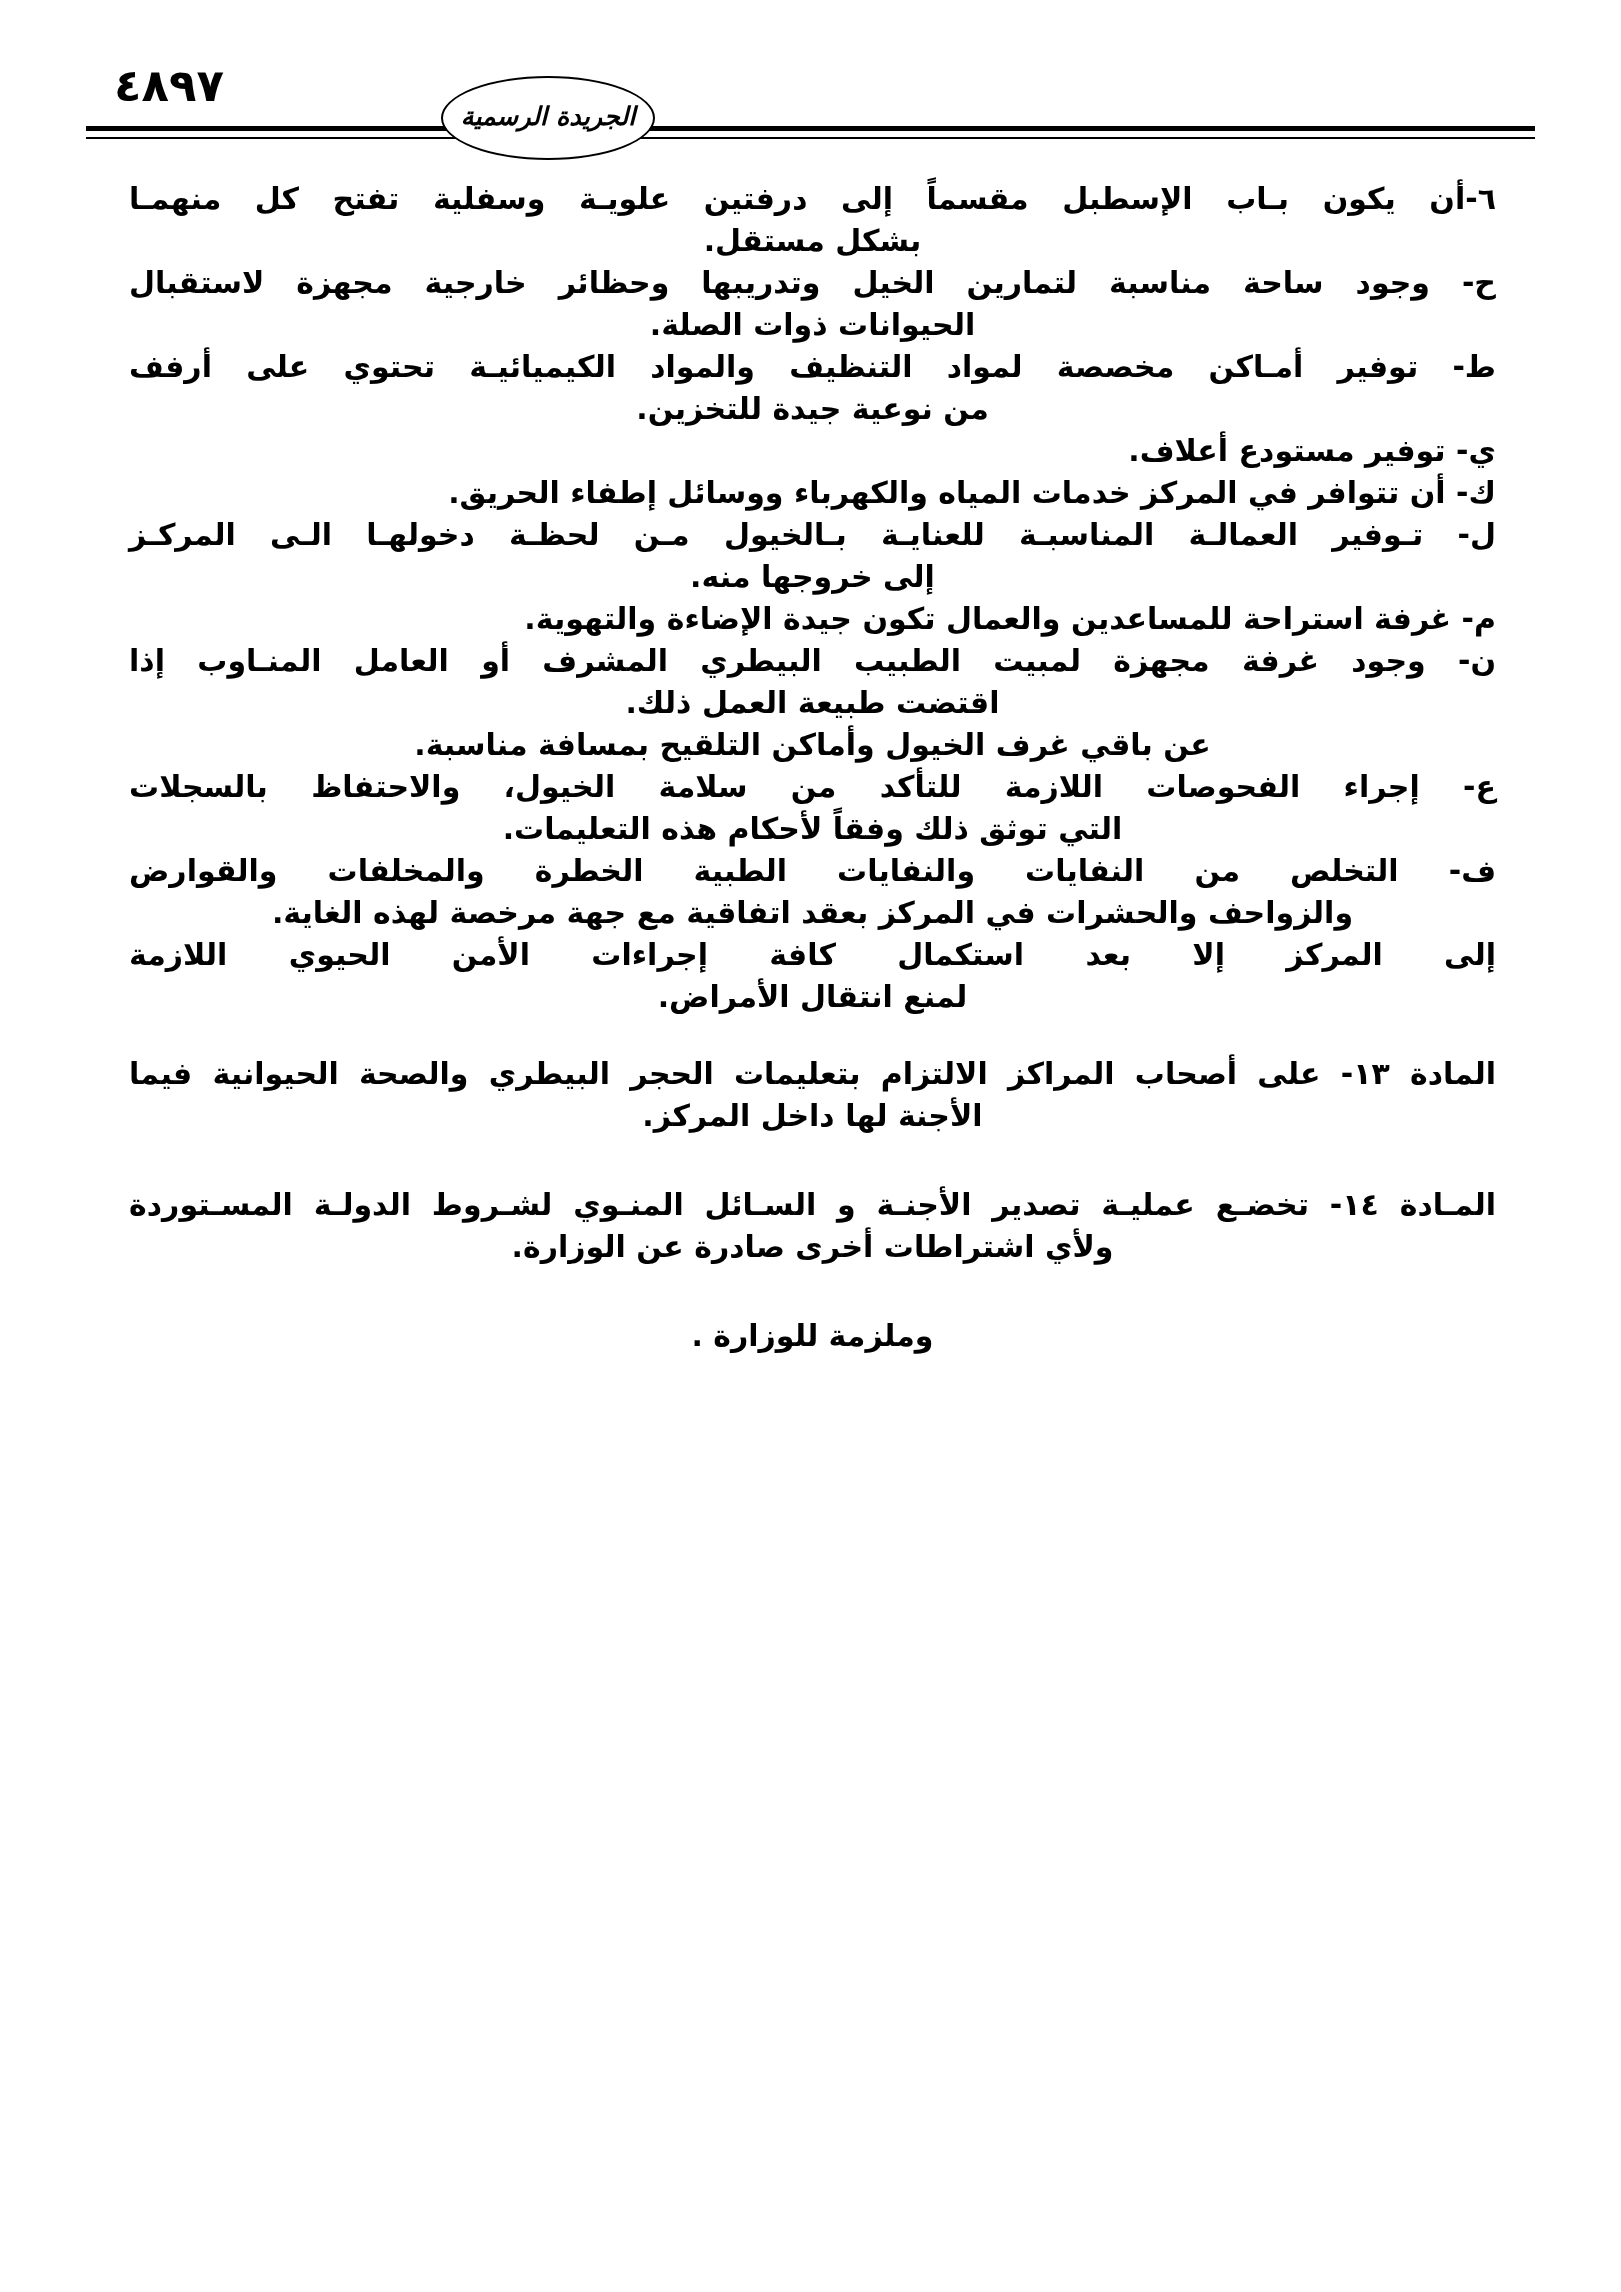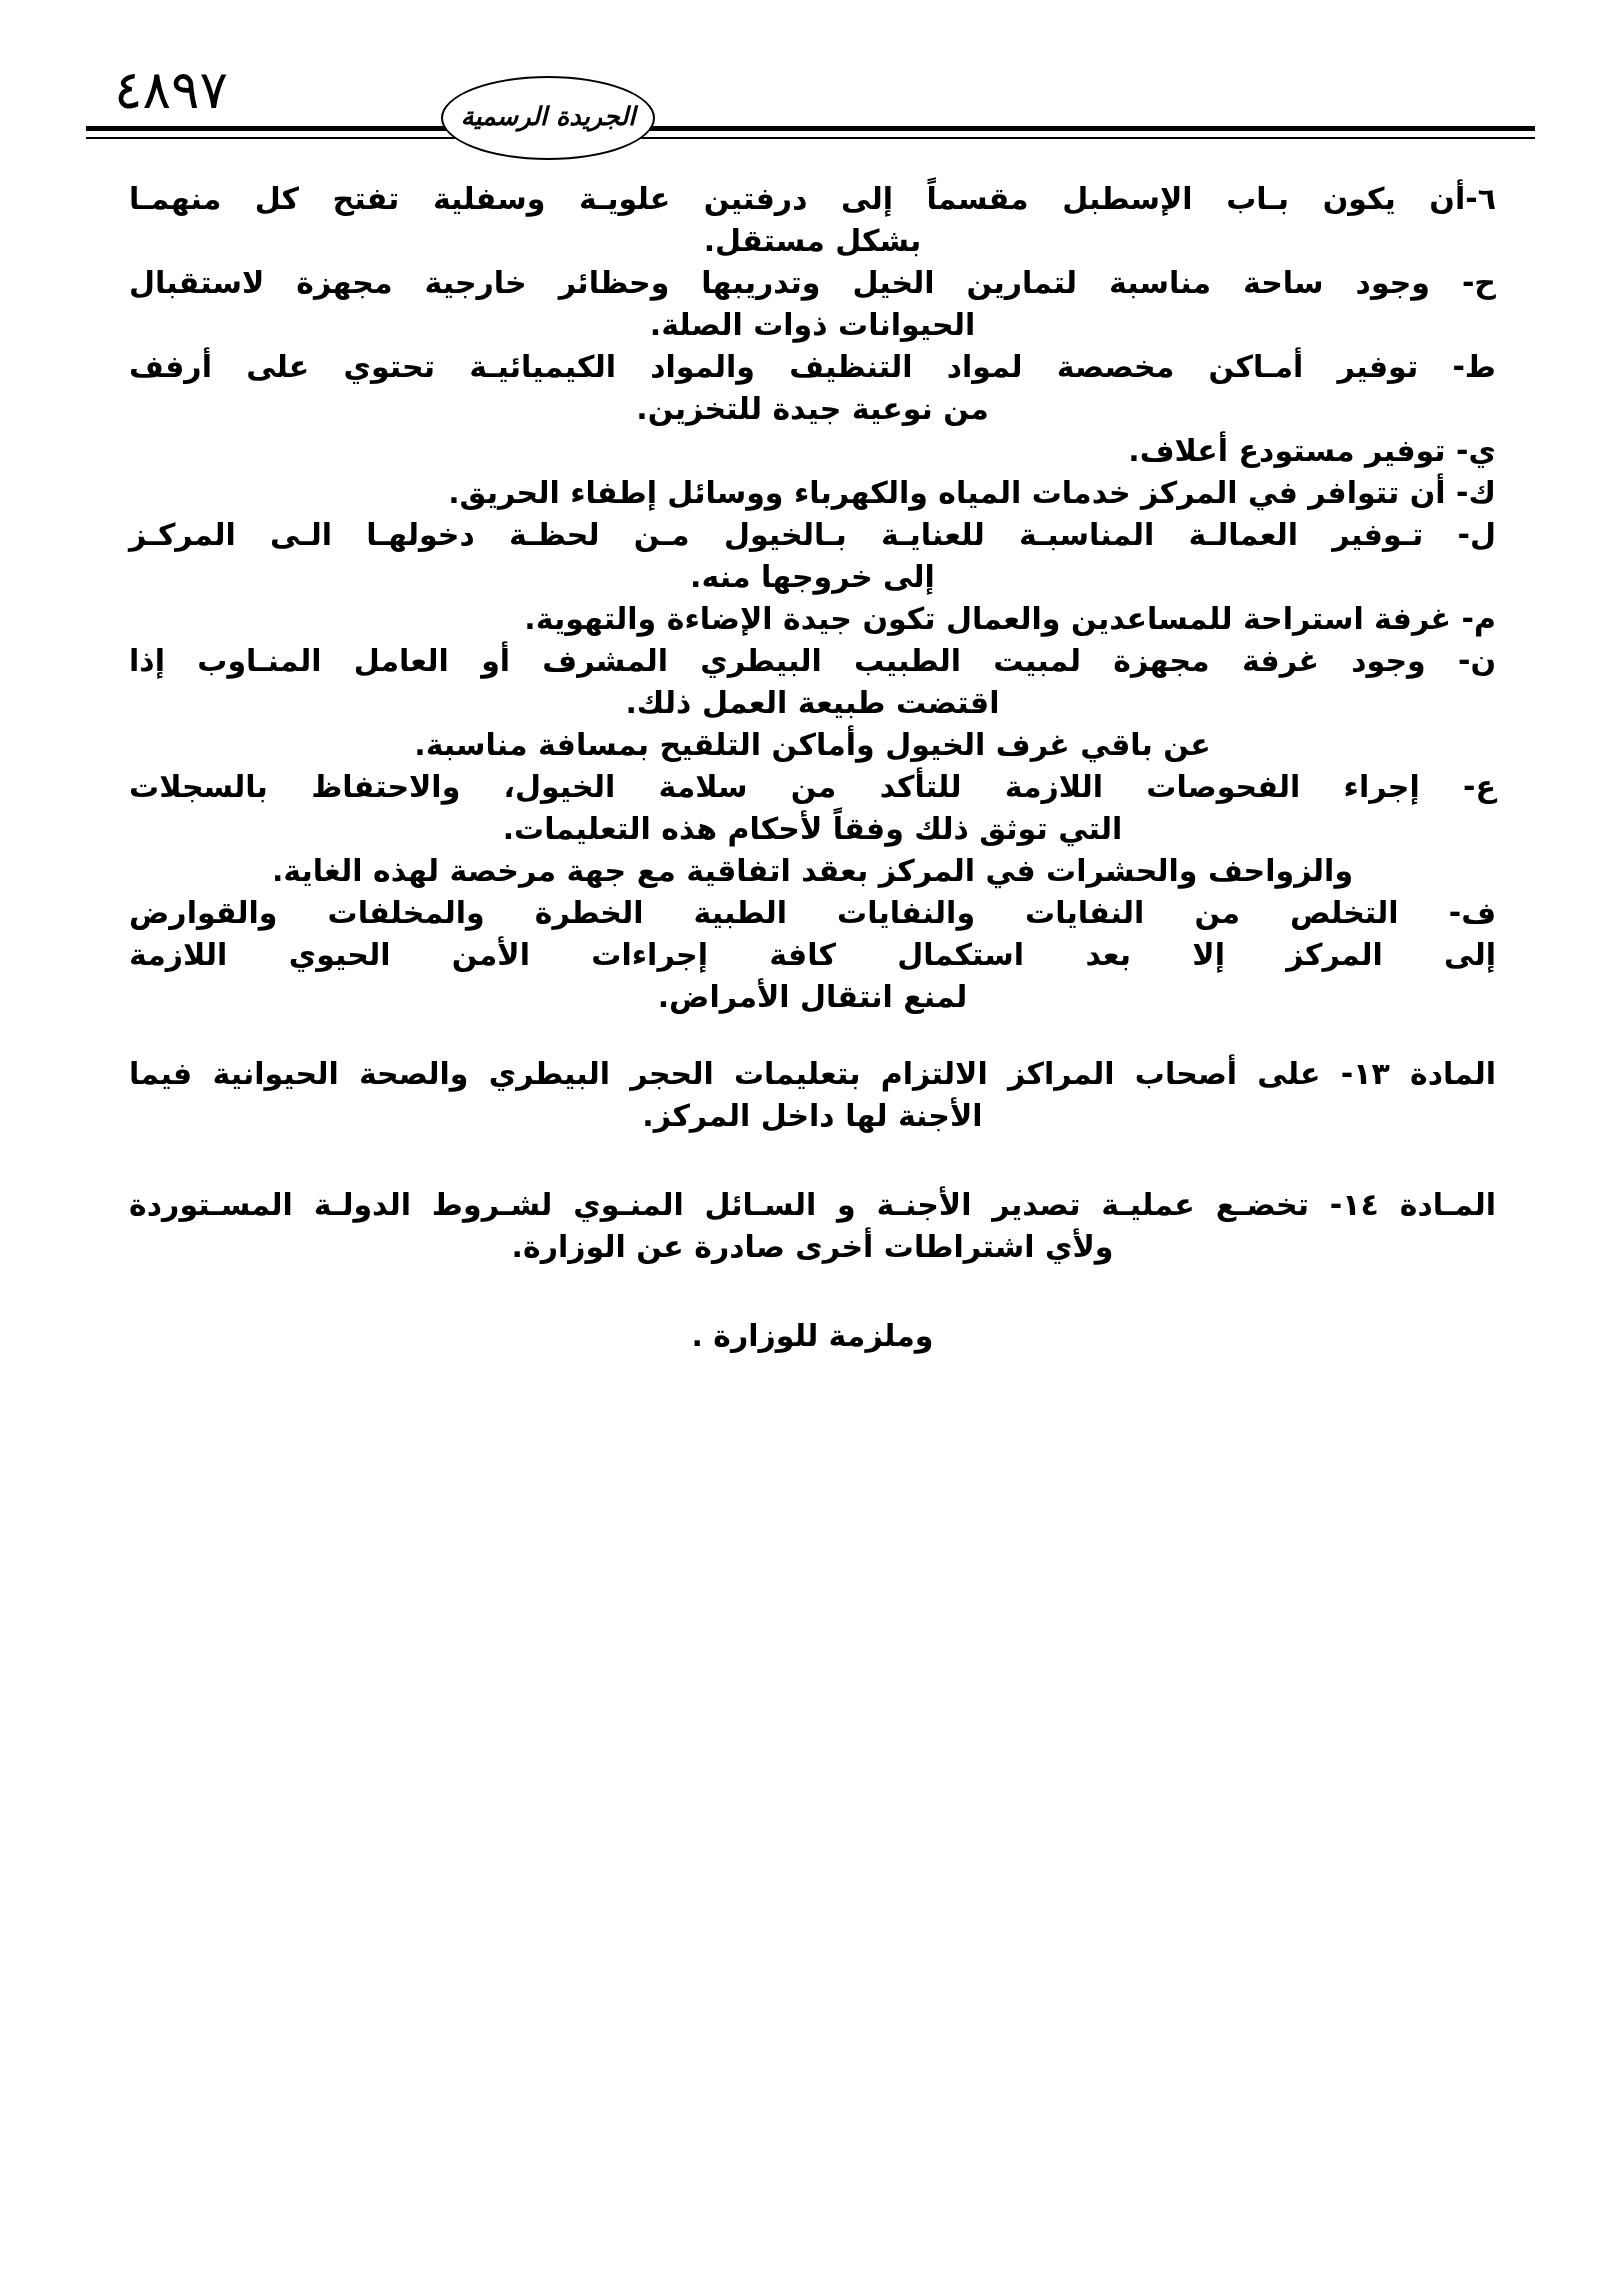--- a/index.html
+++ b/index.html
@@ -16,22 +16,22 @@
     overflow: hidden;
     font-family: "DejaVu Sans", sans-serif;
     color: #000000;
   }
 
   
   .page-number {
     position: absolute;
     top: 59px;
     left: 114px;
-    font-size: 53px;
-    font-weight: normal;
+    font-size: 45px;
+    font-weight: bold;
     direction: rtl;
     letter-spacing: 2px;
   }
   .rule-thick {
     position: absolute;
     top: 126px;
     left: 86px;
     width: 1449px;
     border-top: 5.9px solid #000;
   }
@@ -147,22 +147,22 @@
     <p class="para">
       <span class="line l-center">عن باقي غرف الخيول وأماكن التلقيح بمسافة مناسبة.</span>
     </p>
 
     <p class="para">
       <span class="line l-just">ع- إجراء الفحوصات اللازمة للتأكد من سلامة الخيول، والاحتفاظ بالسجلات</span>
       <span class="line l-center">التي توثق ذلك وفقاً لأحكام هذه التعليمات.</span>
     </p>
 
     <p class="para">
+      <span class="line l-just">ف- التخلص من النفايات والنفايات الطبية الخطرة والمخلفات والقوارض</span>
       <span class="line l-center">والزواحف والحشرات في المركز بعقد اتفاقية مع جهة مرخصة لهذه الغاية.</span>
-      <span class="line l-just">ف- التخلص من النفايات والنفايات الطبية الخطرة والمخلفات والقوارض</span>
     </p>
 
     <p class="para">
       <span class="line l-just">إلى المركز إلا بعد استكمال كافة إجراءات الأمن الحيوي اللازمة</span>
       <span class="line l-center">لمنع انتقال الأمراض.</span>
     </p>
 
     <p class="para article-13">
       <span class="line l-just">المادة ١٣- على أصحاب المراكز الالتزام بتعليمات الحجر البيطري والصحة الحيوانية فيما</span>
       <span class="line l-center">الأجنة لها داخل المركز.</span>

